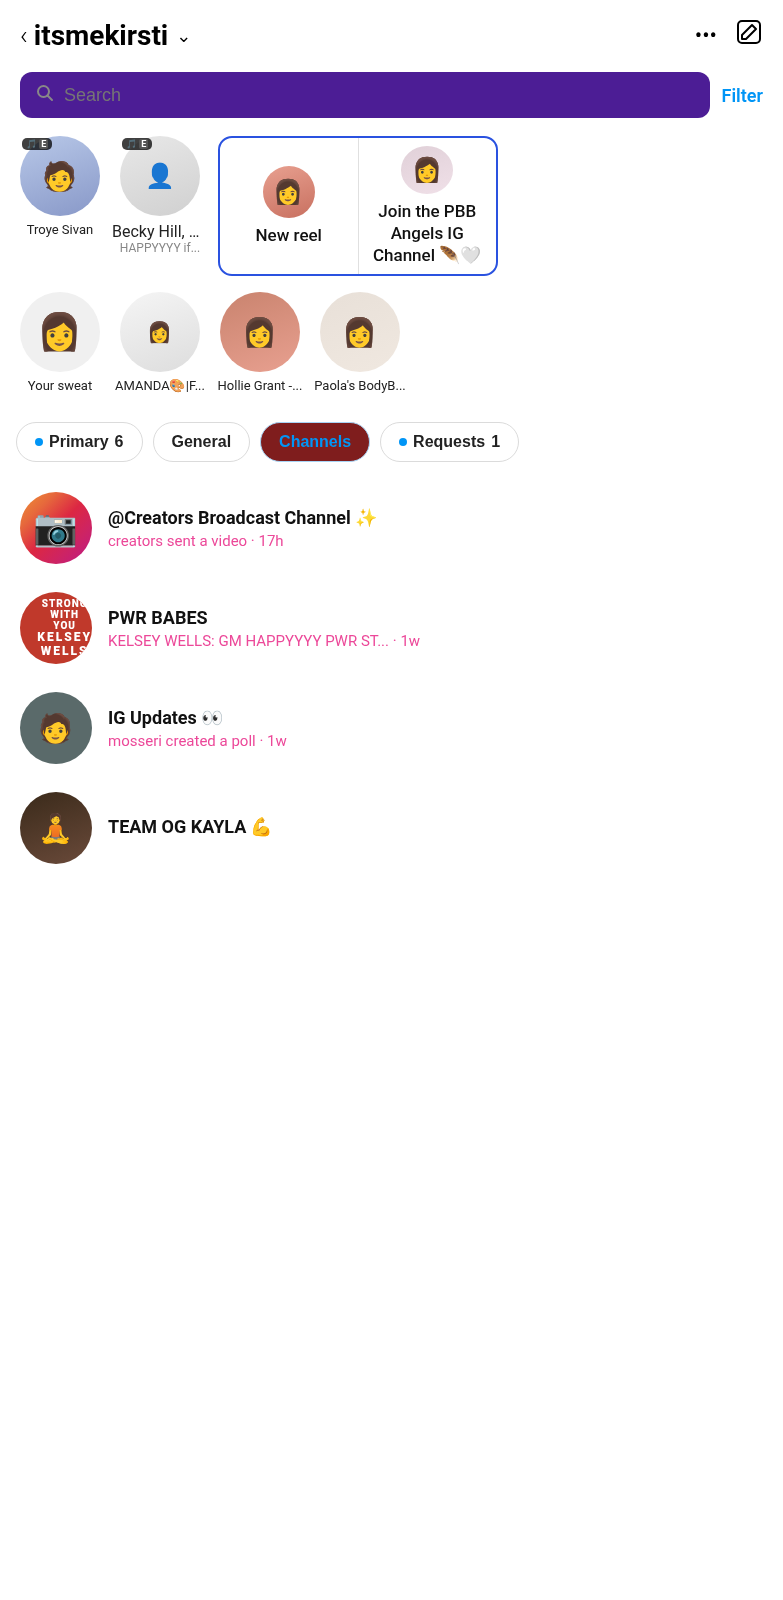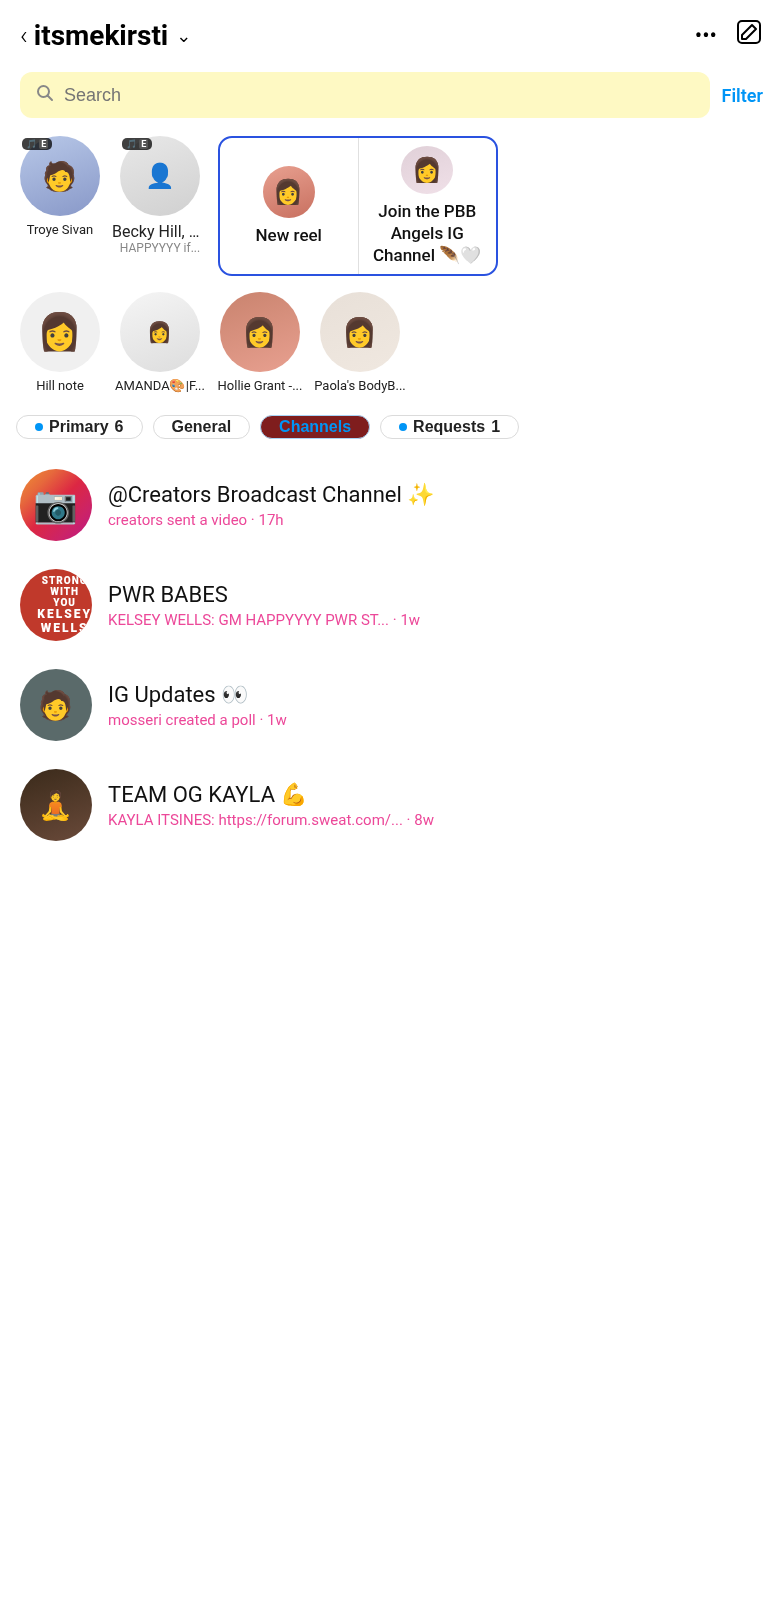--- a/index.html
+++ b/index.html
@@ -55,21 +55,21 @@
     .search-container {
       padding: 10px 20px;
       display: flex;
       align-items: center;
       gap: 12px;
     }
     .search-bar {
       flex: 1;
       display: flex;
       align-items: center;
-      background: #fef9c3;
+      background: #4c1d95;
       border-radius: 12px;
       padding: 12px 16px;
       gap: 10px;
     }
     .search-icon-svg {
       color: #888;
       font-size: 18px;
     }
     .search-input {
       border: none;
@@ -163,29 +163,30 @@
       padding: 14px 16px 10px 16px;
       overflow-x: auto;
       scrollbar-width: none;
     }
     .tabs-row::-webkit-scrollbar { display: none; }
 
     .tab-btn {
       border: 1.5px solid #dbdbdb;
       background: #fff;
       border-radius: 24px;
-      padding: 2px 18px;
+      padding: 10px 18px;
       font-size: 16px;
       font-weight: 600;
       color: #222;
       cursor: pointer;
       white-space: nowrap;
       display: flex;
       align-items: center;
       gap: 6px;
+      margin-top: 7px;
     }
     .tab-btn.active {
       background: #7f1d1d;
       border-color: #a8d4f5;
       color: #0095f6;
     }
     .tab-dot {
       width: 8px;
       height: 8px;
       border-radius: 50%;
@@ -217,22 +218,22 @@
       font-size: 14px;
       font-weight: 700;
       color: #fff;
     }
 
     .channel-info {
       flex: 1;
       min-width: 0;
     }
     .channel-name {
-      font-size: 22px;
-      font-weight: 400;
+      font-size: 18px;
+      font-weight: 700;
       color: #111;
       margin-bottom: 4px;
       white-space: nowrap;
       overflow: hidden;
       text-overflow: ellipsis;
     }
     .channel-preview {
       font-size: 15px;
       color: #ec4899;
       white-space: nowrap;
@@ -484,21 +485,21 @@
   </div>
 
 </div>
 
 <div class="stories-row">
 
   <div class="story-card-wrap">
     <div class="story-avatar-container">
       <div class="story-circle your-note-av">👩</div>
     </div>
-    <span class="story-label">Hill note</span>
+    <span class="story-label">Your sweat</span>
   </div>
 
   <div class="story-card-wrap">
     <div class="story-avatar-container">
       <div class="story-circle amanda-av">👩</div>
     </div>
     <span class="story-label">AMANDA🎨|F...</span>
   </div>
 
   <div class="story-card-wrap">
@@ -563,17 +564,16 @@
     <div class="channel-info">
       <div class="channel-name">IG Updates 👀</div>
       <div class="channel-preview">mosseri created a poll · 1w</div>
     </div>
   </div>
 
   <div class="channel-item">
     <div class="kayla-av">🧘</div>
     <div class="channel-info">
       <div class="channel-name">TEAM OG KAYLA 💪</div>
-      <div class="channel-preview">KAYLA ITSINES: https://forum.sweat.com/... · 8w</div>
     </div>
   </div>
 
 </div>
 
 </body></html>

